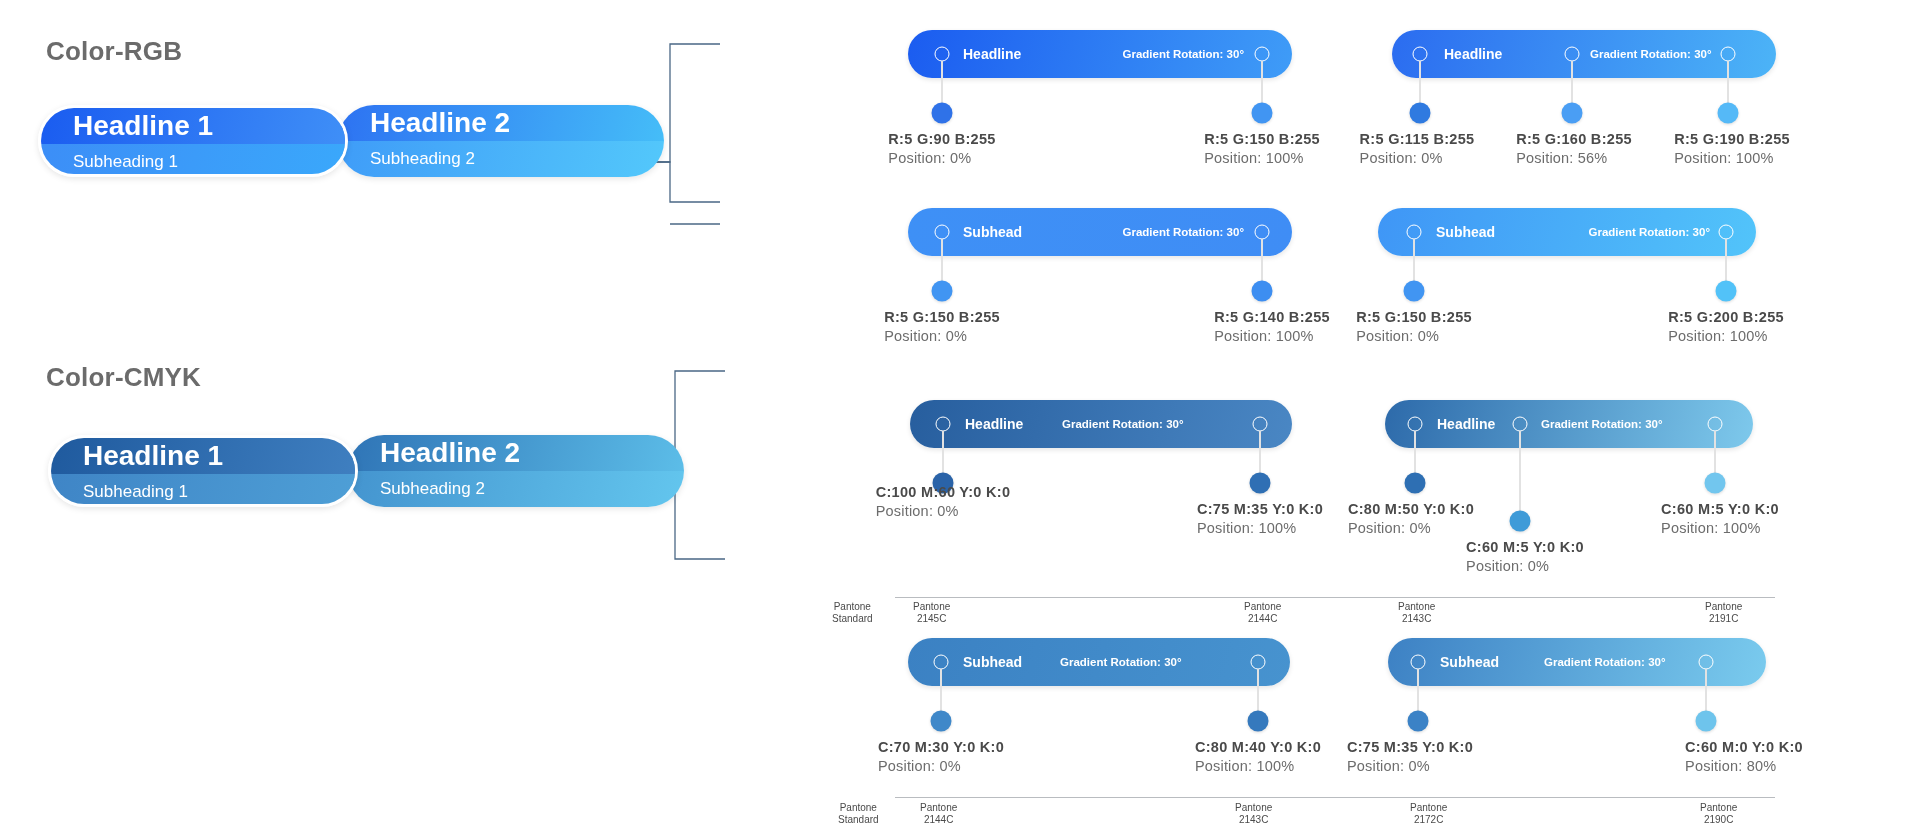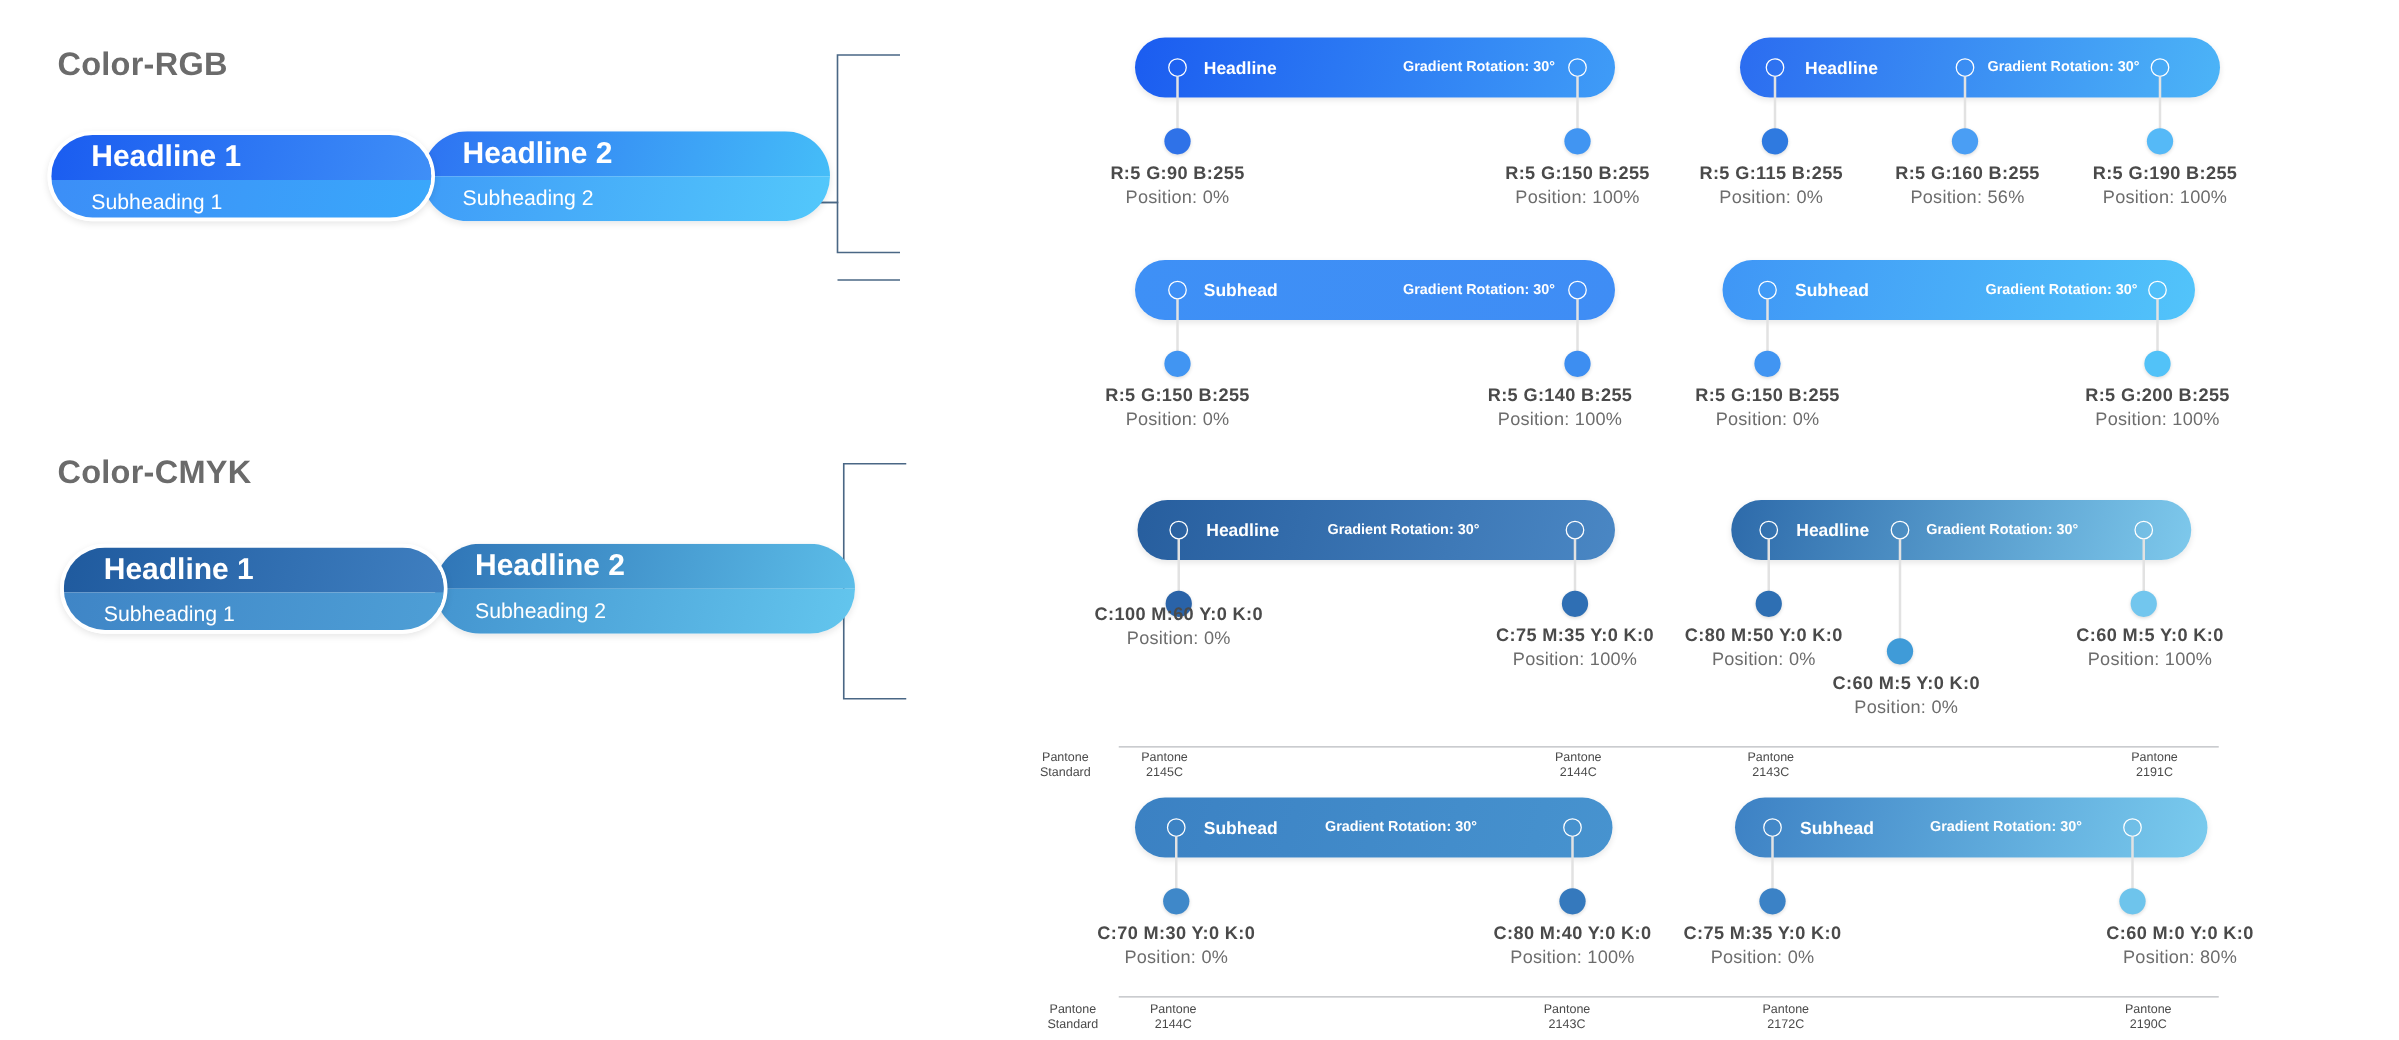--- a/index.html
+++ b/index.html
@@ -31,21 +31,21 @@
   }
   .preview .half .hl {
     position: absolute; left: 0; right: 0; top: 0; height: 36px;
     display: flex; align-items: center;
   }
   .preview .half .sh {
     position: absolute; left: 0; right: 0; top: 36px; height: 36px;
     display: flex; align-items: center;
   }
   .preview .half .hl span {
-    color: #fff; font-size: 24px; font-weight: 700;
+    color: #fff; font-size: 28px; font-weight: 700;
     padding-left: 32px; white-space: nowrap;
   }
   .preview .half .sh span {
     color: #fff; font-size: 17px; font-weight: 400;
     padding-left: 32px; white-space: nowrap;
   }
   .preview .half.left { left: 0; z-index: 2; }
   .preview .half.right { z-index: 1; }
 
   
@@ -81,21 +81,21 @@
   }
   
   .dot {
     position: absolute; width: 21px; height: 21px; border-radius: 50%;
     transform: translate(-50%, -50%);
     box-shadow: 0 1px 3px rgba(0,0,0,.15);
   }
 
   
   .stopcap {
-    position: absolute; text-align: center; white-space: nowrap;
+    position: absolute; text-align: left; white-space: nowrap;
     transform: translateX(-50%);
   }
   .stopcap .v {
     font-size: 14.5px; font-weight: 700; color: #4a4a4a;
     letter-spacing: .3px; line-height: 19px;
   }
   .stopcap .p {
     font-size: 14.5px; font-weight: 400; color: #6c6c6c;
     letter-spacing: .2px; line-height: 19px;
   }
@@ -242,21 +242,21 @@
       <div class="ring" style="left:354px;"></div>
     </div>
     <div class="stem" style="left:34px; top:31px; height:52px;"></div>
     <div class="stem" style="left:354px; top:31px; height:52px;"></div>
     <div class="dot" style="left:34px; top:83px; background:#4195f2;"></div>
     <div class="dot" style="left:354px; top:83px; background:#3d8ef1;"></div>
     <div class="stopcap" style="left:34px; top:100px;">
       <div class="v">R:5  G:150  B:255</div>
       <div class="p">Position: 0%</div>
     </div>
-    <div class="stopcap" style="left:340px; top:100px;">
+    <div class="stopcap" style="left:364px; top:100px;">
       <div class="v">R:5  G:140  B:255</div>
       <div class="p">Position: 100%</div>
     </div>
   </div>
 
   <div class="gbar-group" style="left:1378px; top:208px; width:378px;">
     <div class="gbar" style="width:378px; background:linear-gradient(105deg,#3f96f6 0%,#52c4fa 100%);">
       <div class="blabel title" style="left:58px;">Subhead</div>
       <div class="blabel rot" style="right:46px;">Gradient Rotation: 30°</div>
       <div class="ring" style="left:36px;"></div>

